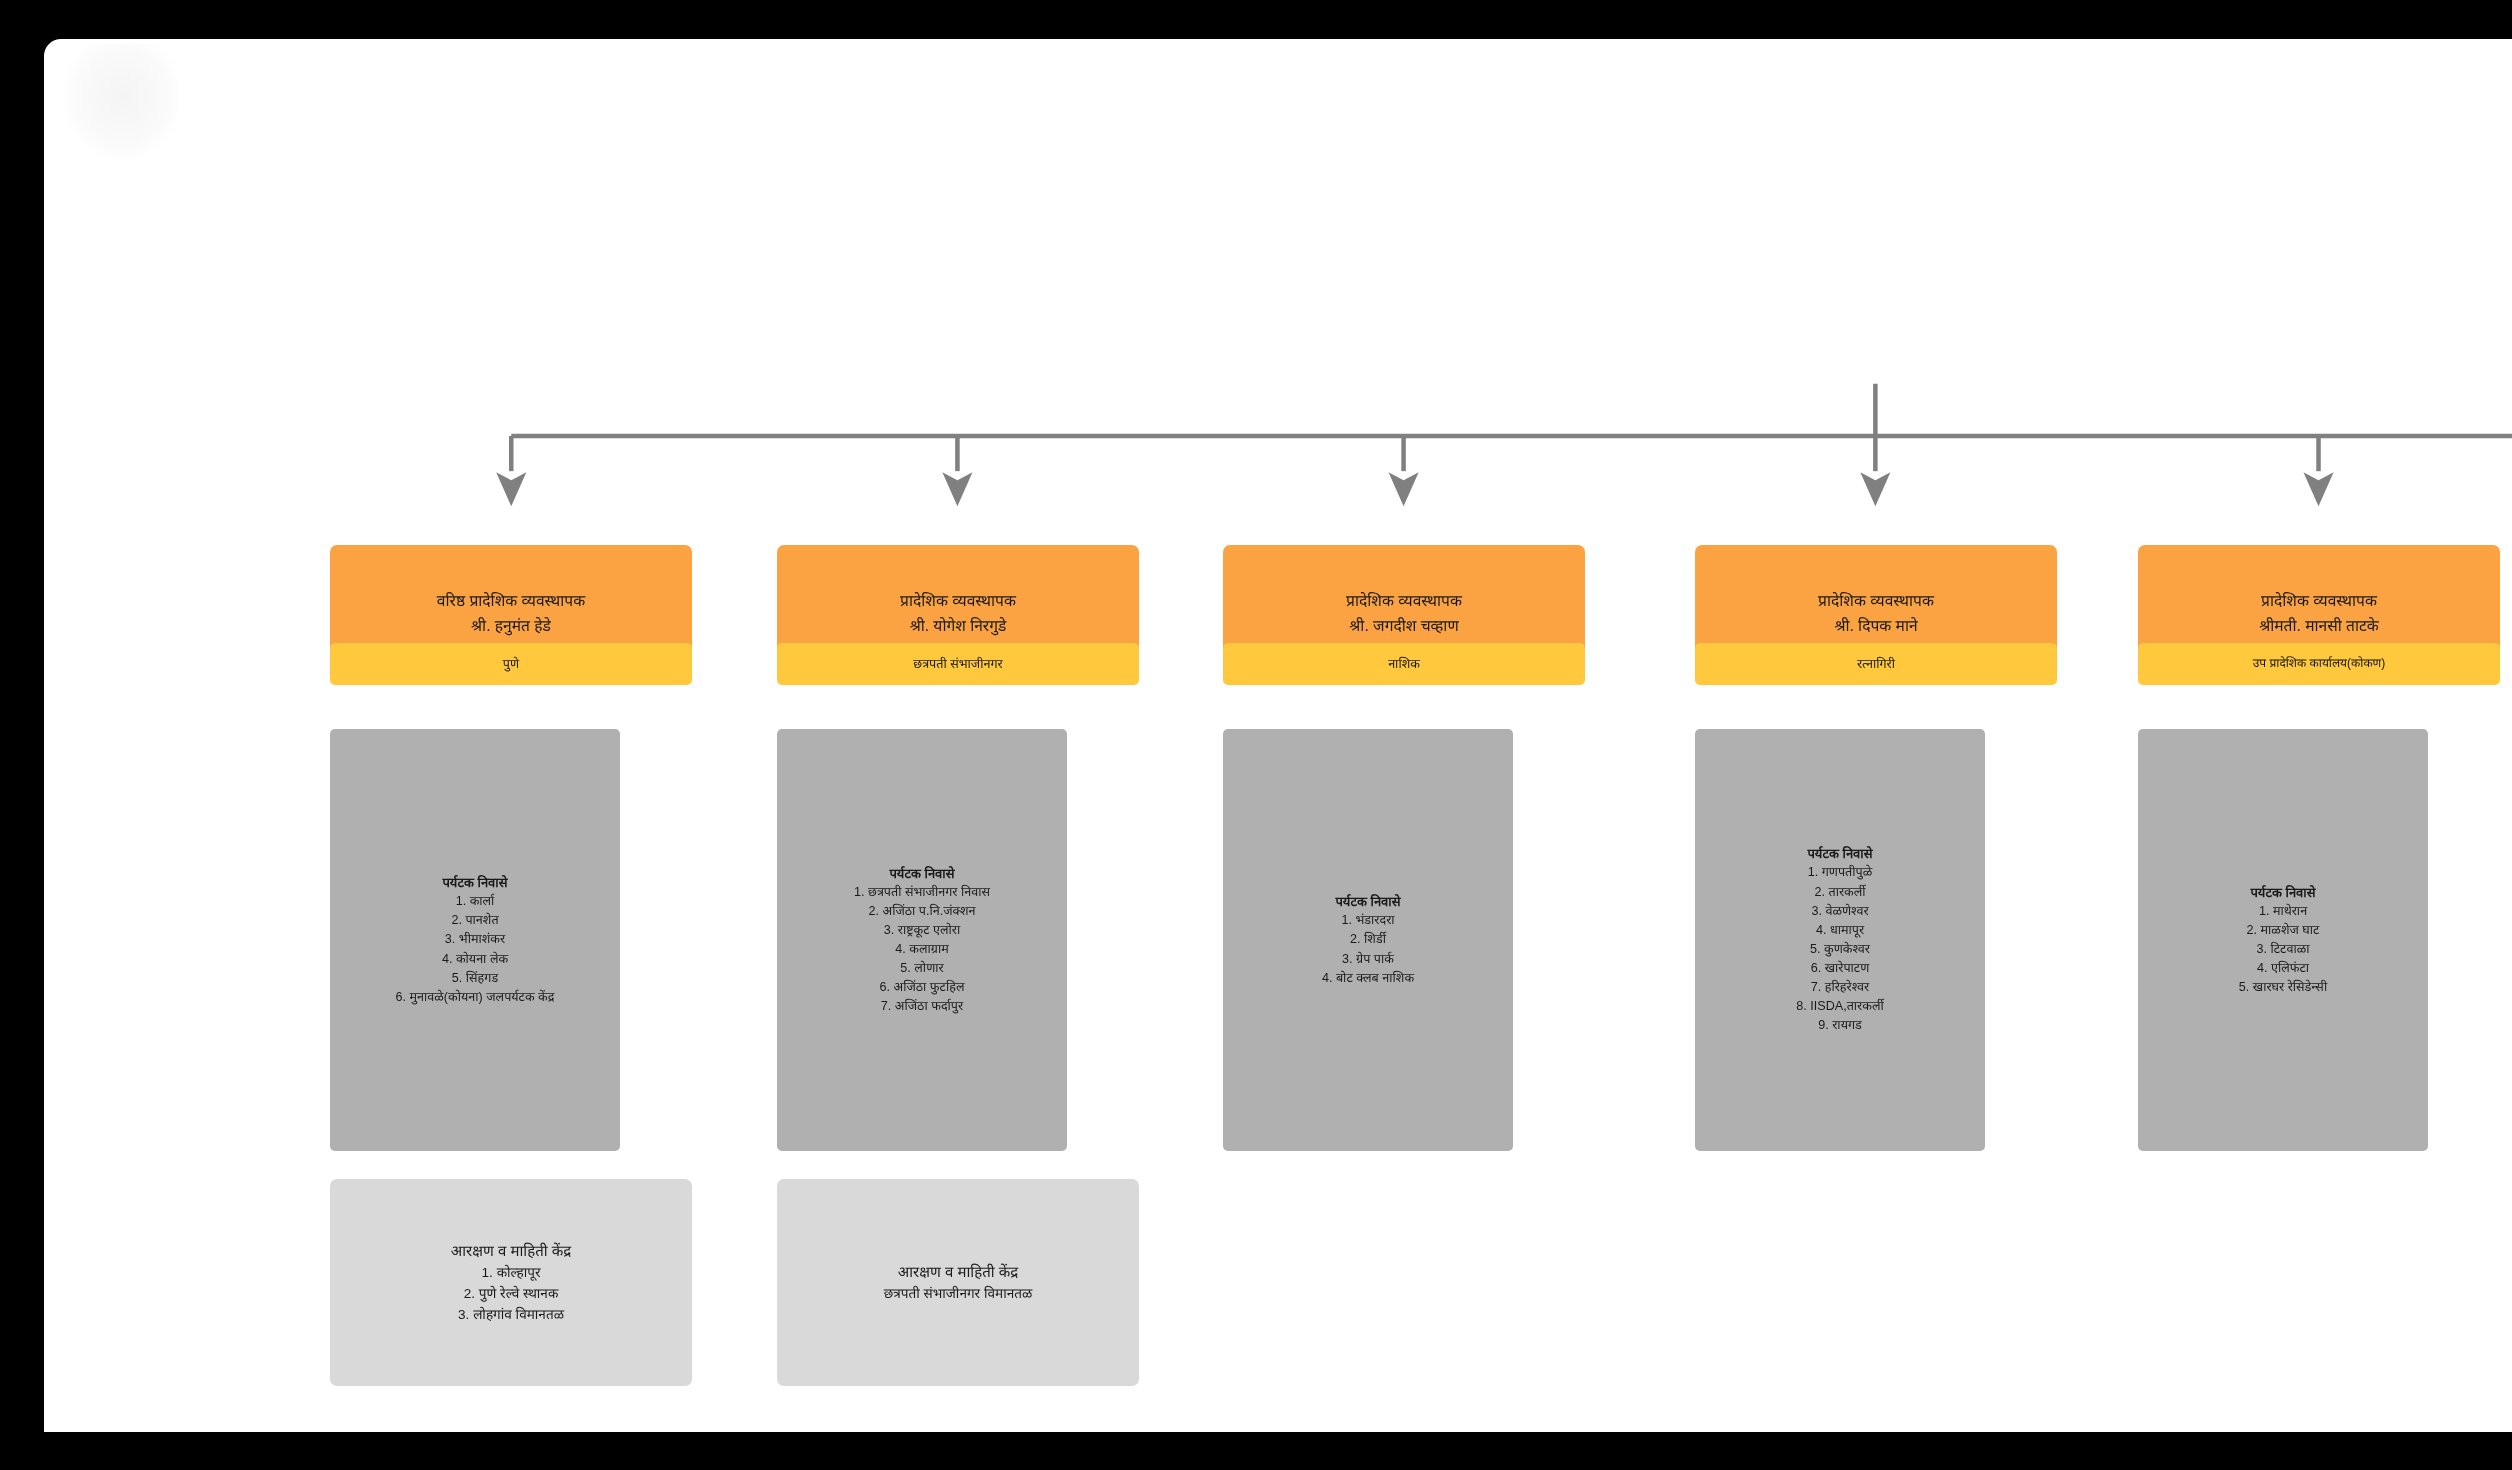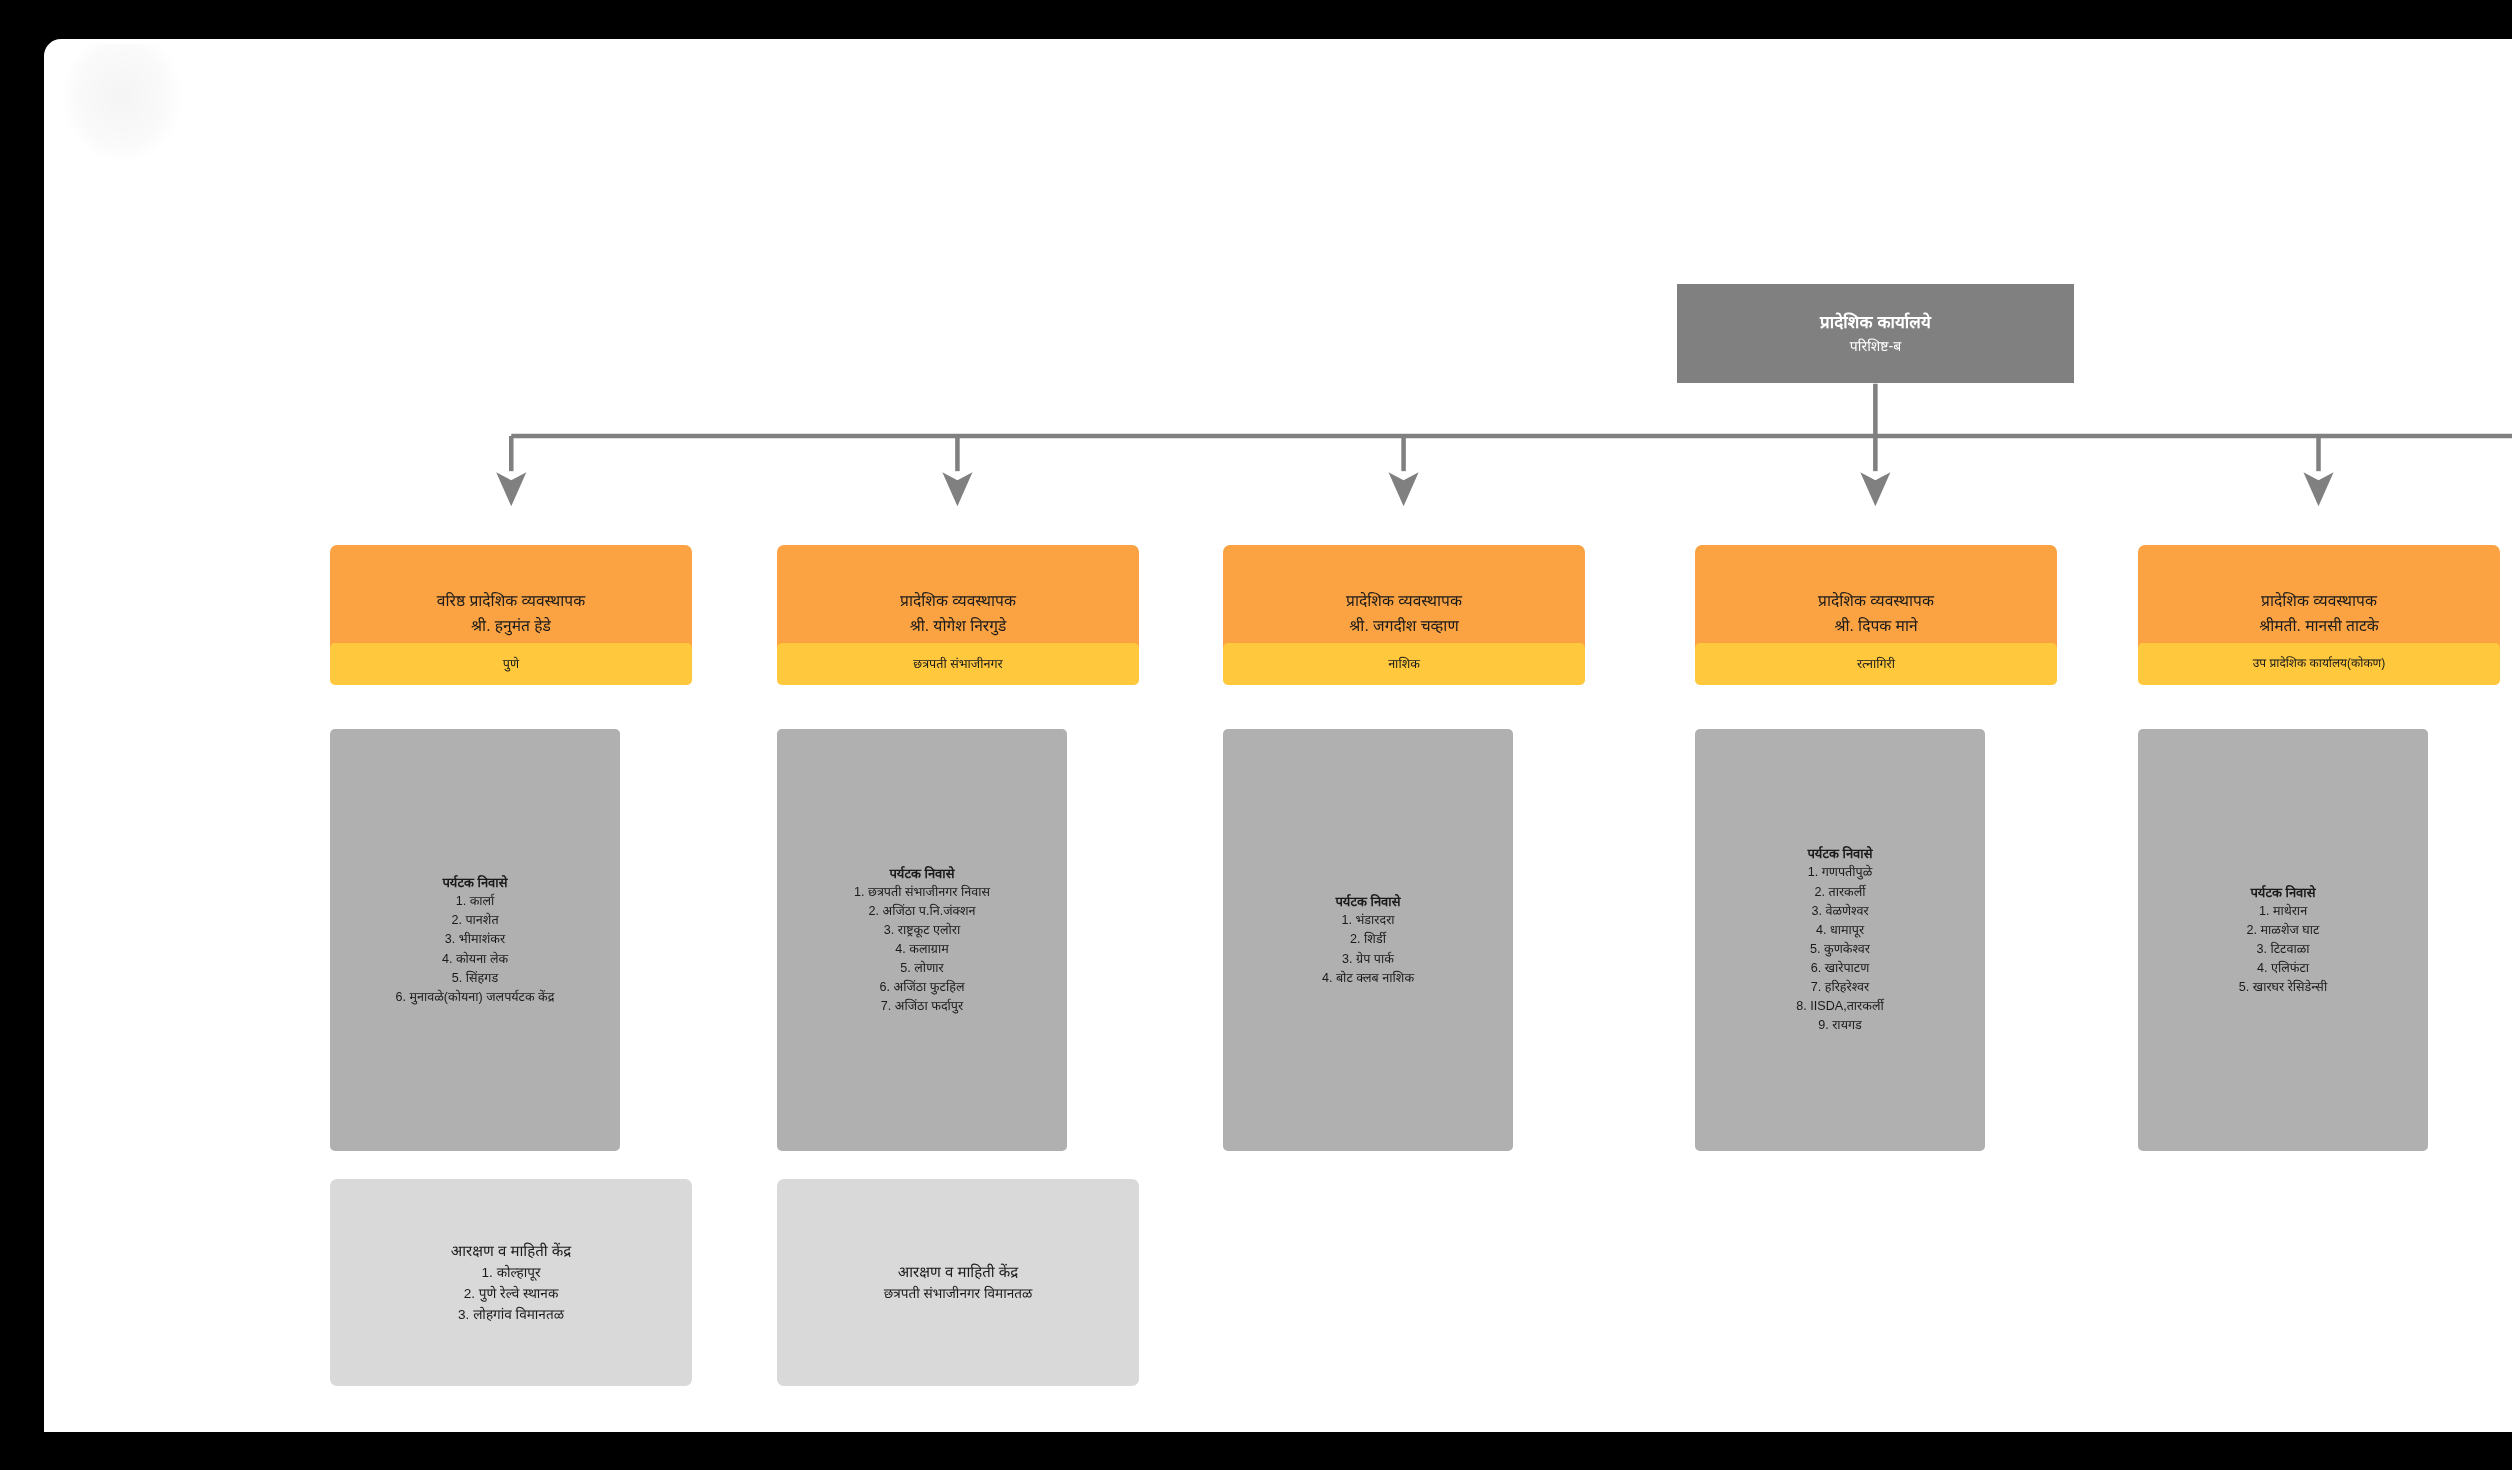--- a/index.html
+++ b/index.html
@@ -209,24 +209,20 @@
       <polygon points="930,930 900,862 930,878 960,862"></polygon>
       <polygon points="1818,930 1788,862 1818,878 1848,862"></polygon>
       <polygon points="2706,930 2676,862 2706,878 2736,862"></polygon>
       <polygon points="3645,930 3615,862 3645,878 3675,862"></polygon>
       <polygon points="4527,930 4497,862 4527,878 4557,862"></polygon>
       <polygon points="5415,930 5385,862 5415,878 5445,862"></polygon>
       <polygon points="6415,930 6385,862 6415,878 6445,862"></polygon>
     </g>
   </svg>
 
-  <div class="root-node">
-    <div class="root-title">प्रादेशिक कार्यालये</div>
-    <div class="root-sub">परिशिष्ट-ब</div>
-  </div>
 
   <div id="columns-host">
       <div class="col" style="left: 286px;">
         <div class="card-head">
           <div class="card-role">वरिष्ठ प्रादेशिक व्यवस्थापक</div>
           <div class="card-person">श्री. हनुमंत हेडे</div>
         </div>
         <div class="card-city">
           <div>पुणे</div>
         </div>

